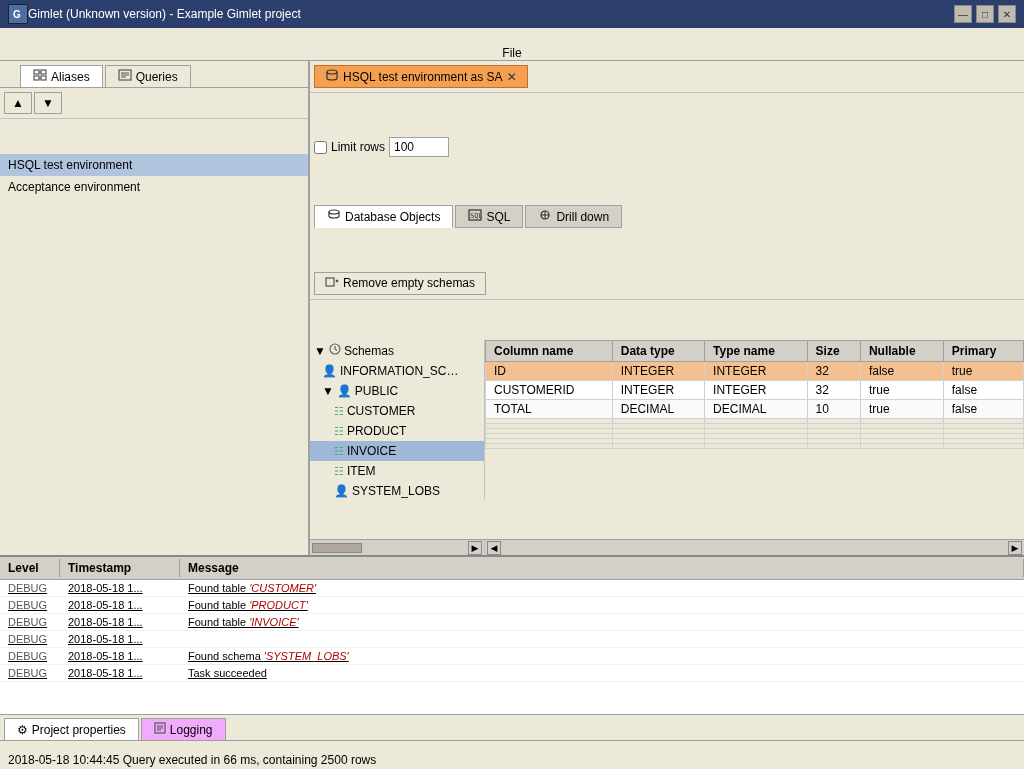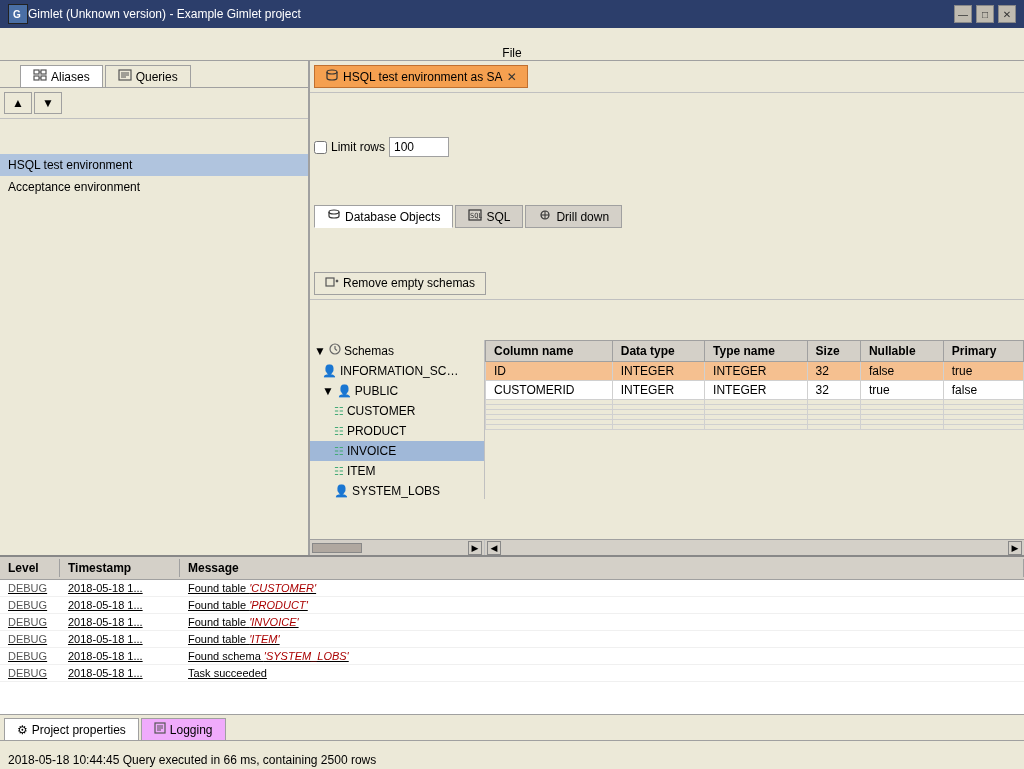--- a/index.html
+++ b/index.html
@@ -484,20 +484,28 @@
                 <td>true</td>
               </tr>
               <tr class="row-alt">
                 <td>CUSTOMERID</td>
                 <td>INTEGER</td>
                 <td>INTEGER</td>
                 <td>32</td>
                 <td>true</td>
                 <td>false</td>
               </tr>
+              <tr class="row-normal">
+                <td>TOTAL</td>
+                <td>DECIMAL</td>
+                <td>DECIMAL</td>
+                <td>10</td>
+                <td>true</td>
+                <td>false</td>
+              </tr>
               <tr>
                   <td></td>
                   <td></td>
                   <td></td>
                   <td></td>
                   <td></td>
                   <td></td>
                 </tr>
               <tr>
                   <td></td>
@@ -577,21 +585,20 @@
         <div class="log-cell">Found table <span class="log-highlight">'PRODUCT'</span></div>
       </div>
       <div class="log-row">
         <div class="log-cell log-level">DEBUG</div>
         <div class="log-cell">2018-05-18 1...</div>
         <div class="log-cell">Found table <span class="log-highlight">'INVOICE'</span></div>
       </div>
       <div class="log-row">
         <div class="log-cell log-level">DEBUG</div>
         <div class="log-cell">2018-05-18 1...</div>
-        <div class="log-cell">Found table <span class="log-highlight">'ITEM'</span></div>
       </div>
       <div class="log-row">
         <div class="log-cell log-level">DEBUG</div>
         <div class="log-cell">2018-05-18 1...</div>
         <div class="log-cell">Found schema <span class="log-highlight">'SYSTEM_LOBS'</span></div>
       </div>
       <div class="log-row">
         <div class="log-cell log-level">DEBUG</div>
         <div class="log-cell">2018-05-18 1...</div>
         <div class="log-cell">Task succeeded</div>

